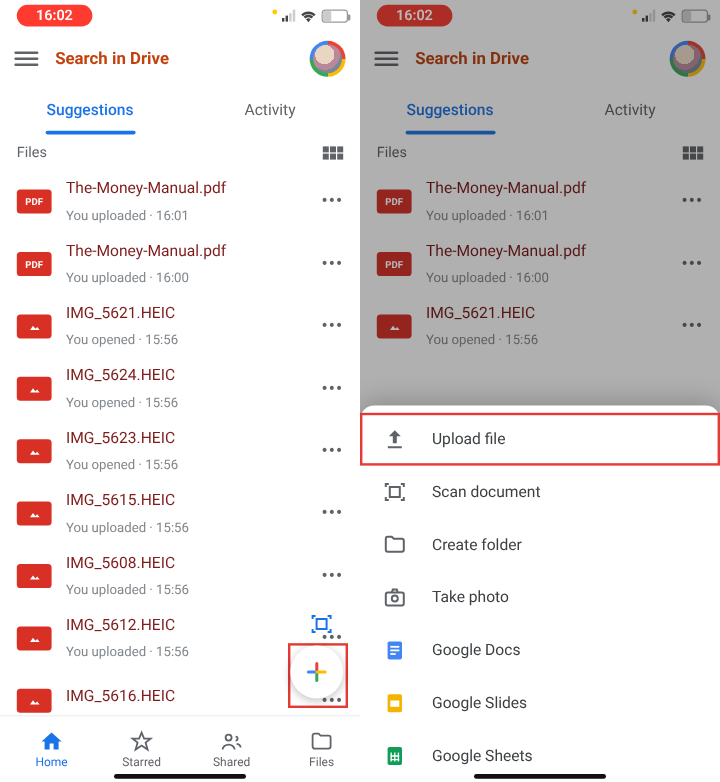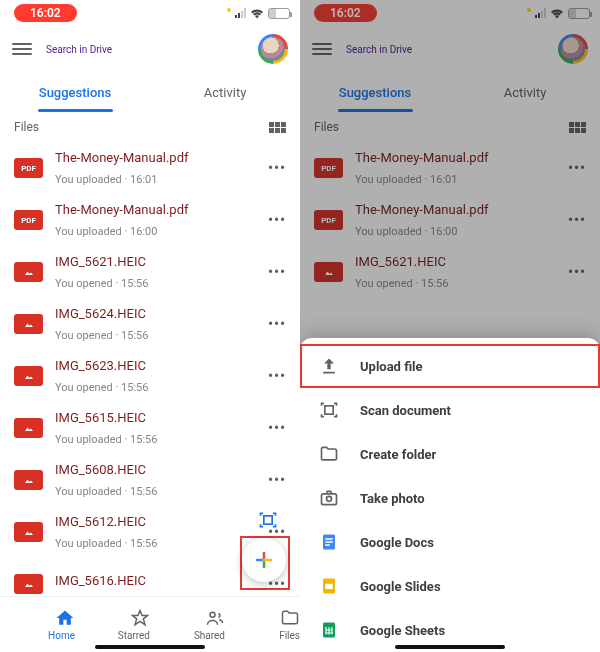--- a/index.html
+++ b/index.html
@@ -19,21 +19,21 @@
   .sig-dot{ width:4px;height:4px;border-radius:50%;background:#ffcc00;margin-bottom:6px;}
   .wifi-icon svg{display:block;}
   .batt{ width:22px;height:11px;border:1px solid #999;border-radius:3px;position:relative;}
   .batt::after{content:"";position:absolute;right:-3px;top:3px;width:2px;height:5px;background:#999;border-radius:0 1px 1px 0;}
   .batt i{display:block;height:100%;width:35%;background:#ccc;border-radius:2px 0 0 2px;}
 
   
   .search-row { height: 46px; display:flex; align-items:center; padding:0 12px; gap:14px; }
   .hamburger{ width:20px; display:flex; flex-direction:column; gap:3px;}
   .hamburger span{height:2px;background:#5f6368;border-radius:1px;}
-  .search-text{ flex:1; color:#4c1d95; font-size:10px;}
+  .search-text{ flex:1; color:#c2410c; font-size:14px;font-weight:bold;}
   .avatar{ width:30px;height:30px;border-radius:50%;background:conic-gradient(#ea4335 0 25%,#fbbc05 0 50%,#34a853 0 75%,#4285f4 0);display:flex;align-items:center;justify-content:center;}
   .avatar i{width:24px;height:24px;border-radius:50%;background:radial-gradient(circle at 40% 35%,#e8d6c3 0 38%,#b89 0 60%,#789 0);}
 
   
   .tabs{ height:40px; display:flex;text-align:center; }
   .tab{ flex:1; display:flex; align-items:center; justify-content:center; font-size:13px; color:#5f6368; position:relative;}
   .tab.active{ color:#1a73e8; font-weight:500;}
   .tab.active::after{content:"";position:absolute;bottom:0;left:25%;right:25%;height:3px;background:#1a73e8;border-radius:2px;}
 
   
@@ -55,28 +55,28 @@
 
   
   .fab{ position:absolute; right:14px; bottom:70px; width:44px;height:44px;background:#fff;border-radius:50%;box-shadow:0 2px 8px rgba(0,0,0,0.25);display:flex;align-items:center;justify-content:center;}
   .fab-highlight{ position:absolute; right:10px; bottom:62px; width:50px;height:54px;border:2px solid #e53935;}
   .fab svg{display:block;}
   .scan-float{ position:absolute; right:22px; bottom:122px; color:#1a73e8;}
   .scan-float svg{display:block;}
 
   
   .bnav{ height:56px; border-top:1px solid #eee; display:flex; background:#fff;}
-  .bitm{flex:1;display:flex;flex-direction:column;align-items:flex-end;justify-content:center;gap:2px;color:#5f6368;font-size:10px;margin-left:11px;}
+  .bitm{flex:1;display:flex;flex-direction:column;align-items:center;justify-content:center;gap:2px;color:#5f6368;font-size:10px;margin-left:11px;}
   .bitm.active{color:#1a73e8;}
   .bitm svg{display:block;}
   .home-ind{position:absolute;bottom:3px;left:50%;transform:translateX(-50%);width:110px;height:4px;background:#111;border-radius:3px;}
 
   
   .sheet{ position:absolute; left:0;right:0;bottom:0; background:#fff; border-top-left-radius:12px;border-top-right-radius:12px; box-shadow:0 -4px 20px rgba(0,0,0,0.2); padding-top:6px;}
-  .sheet-row{ height:44px; display:flex; align-items:center; padding:0 18px; gap:20px; font-size:13px; color:#3c4043;font-weight:bold;}
+  .sheet-row{ height:44px; display:flex; align-items:center; padding:0 18px; gap:20px; font-size:13px; color:#3c4043;}
   .sheet-row.hl{ outline:2px solid #e53935; outline-offset:-2px;}
   .sicon{ width:22px; display:flex; align-items:center; justify-content:center; color:#5f6368;}
   .sicon.docs{color:#4285f4;}
   .sicon.sheets{color:#0f9d58;}
   .sicon.slides{color:#f4b400;}
   .sicon svg{display:block;}
 
   .dimmable{ display:flex; flex-direction:column; flex:1; min-height:0;}
   .phone.dimmed .file-list{ max-height:160px;}
 </style>

